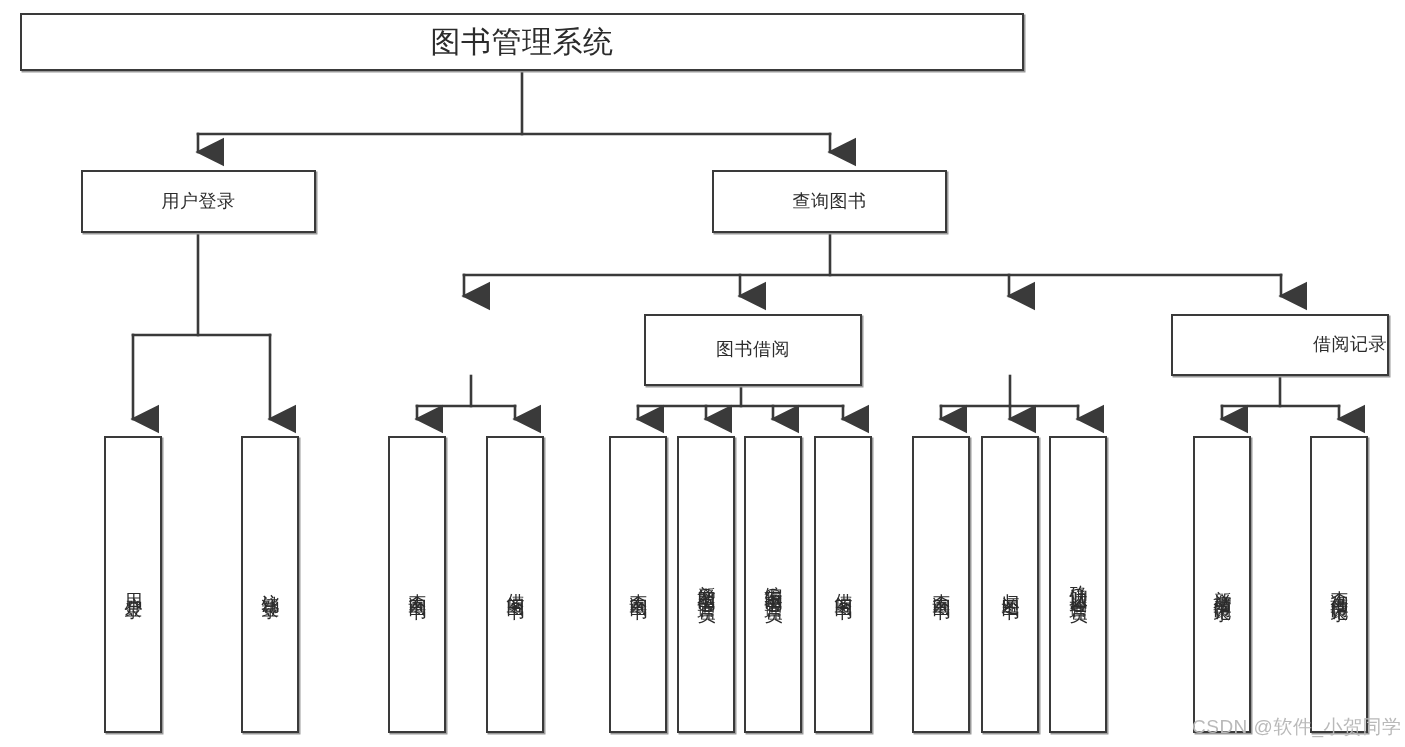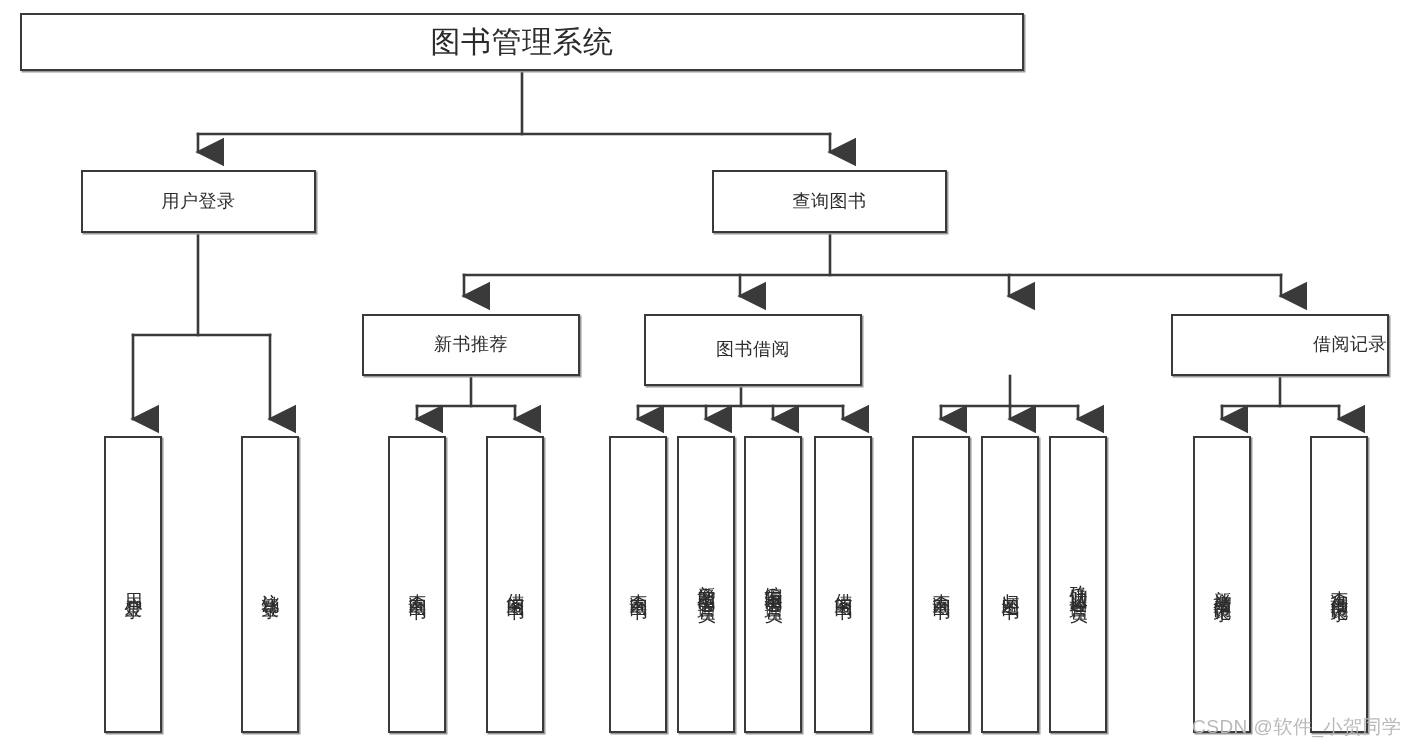--- a/index.html
+++ b/index.html
@@ -122,23 +122,20 @@
     <span class="lbl">图书管理系统</span>
   </div>
 
   <div class="node" style="left:81px; top:170px; width:235px; height:63px;">
     <span class="lbl">用户登录</span>
   </div>
   <div class="node" style="left:712px; top:170px; width:235px; height:63px;">
     <span class="lbl">查询图书</span>
   </div>
 
-  <div class="node" style="left:362px; top:314px; width:218px; height:62px;">
-    <span class="lbl">新书推荐</span>
-  </div>
   <div class="node" style="left:632px; top:314px; width:218px; height:72px;margin-left:12px;">
     <span class="lbl">图书借阅</span>
   </div>
   <div class="node" style="left:1171px; top:314px; width:218px; height:62px;justify-content:flex-end;">
     <span class="lbl">借阅记录</span>
   </div>
 
   <div class="node vertical" style="left:104px; top:436px; width:58px; height:297px;">
     <span class="lbl">用户登录</span>
   </div>

